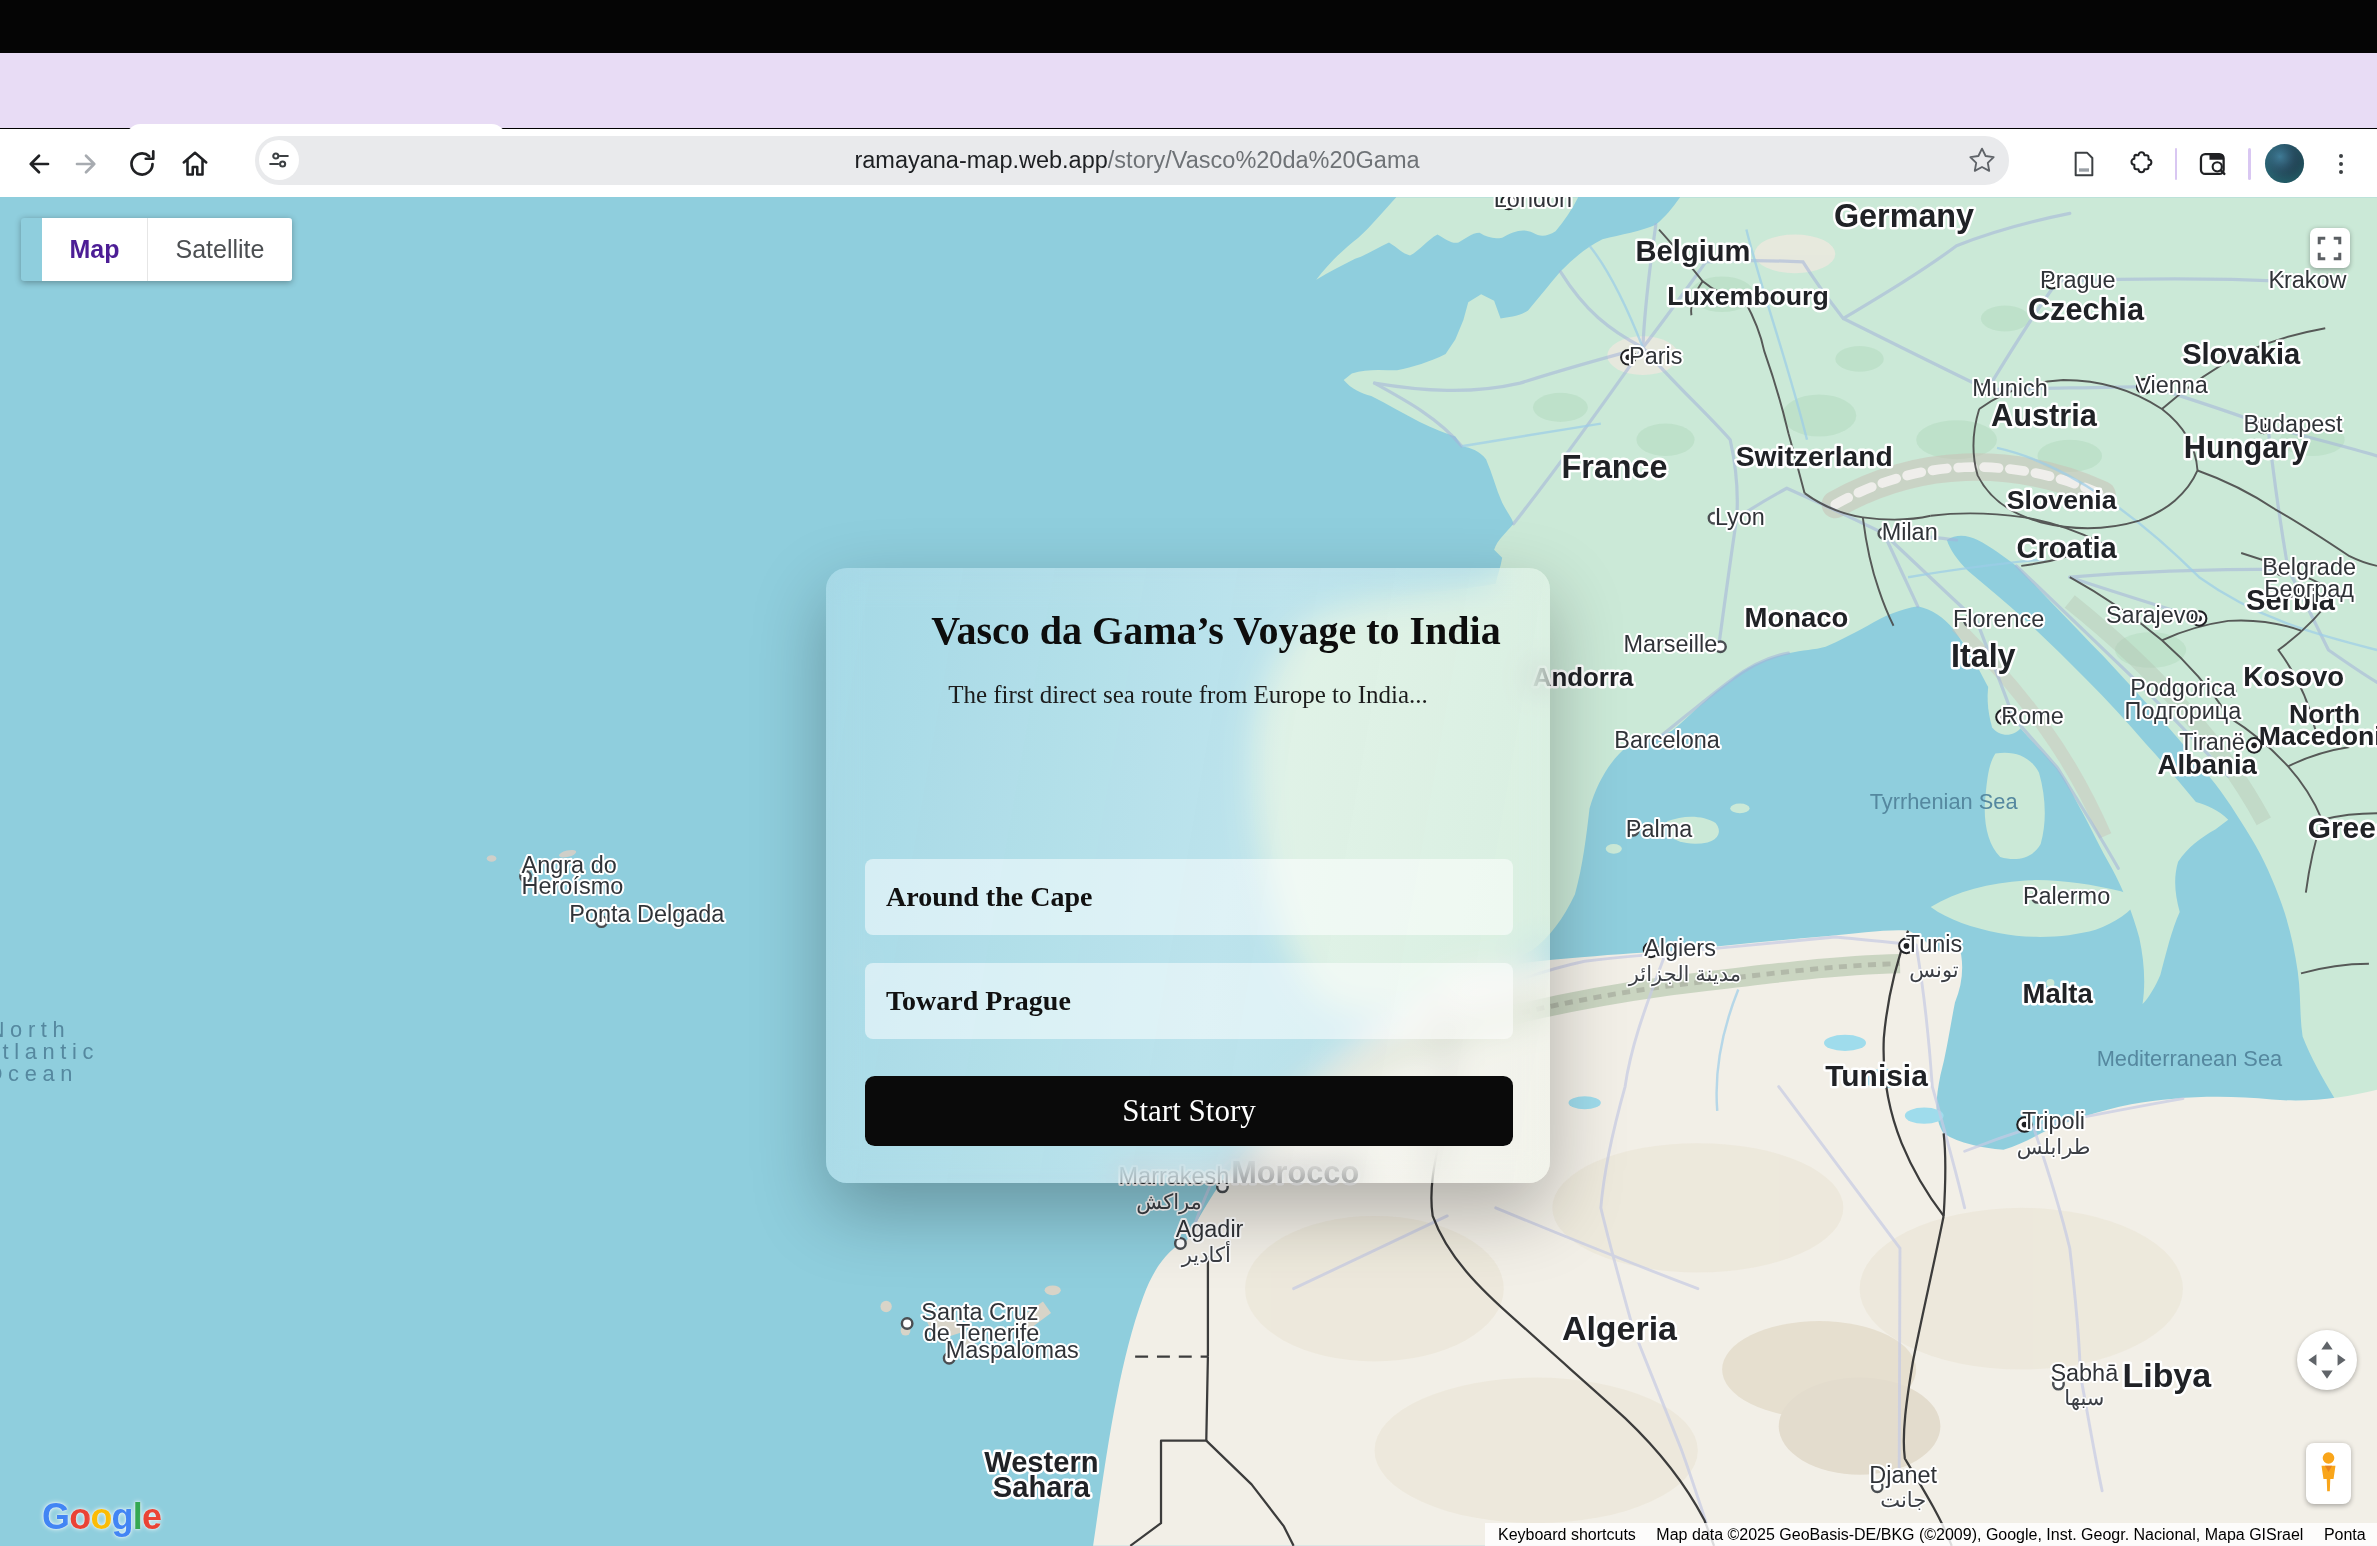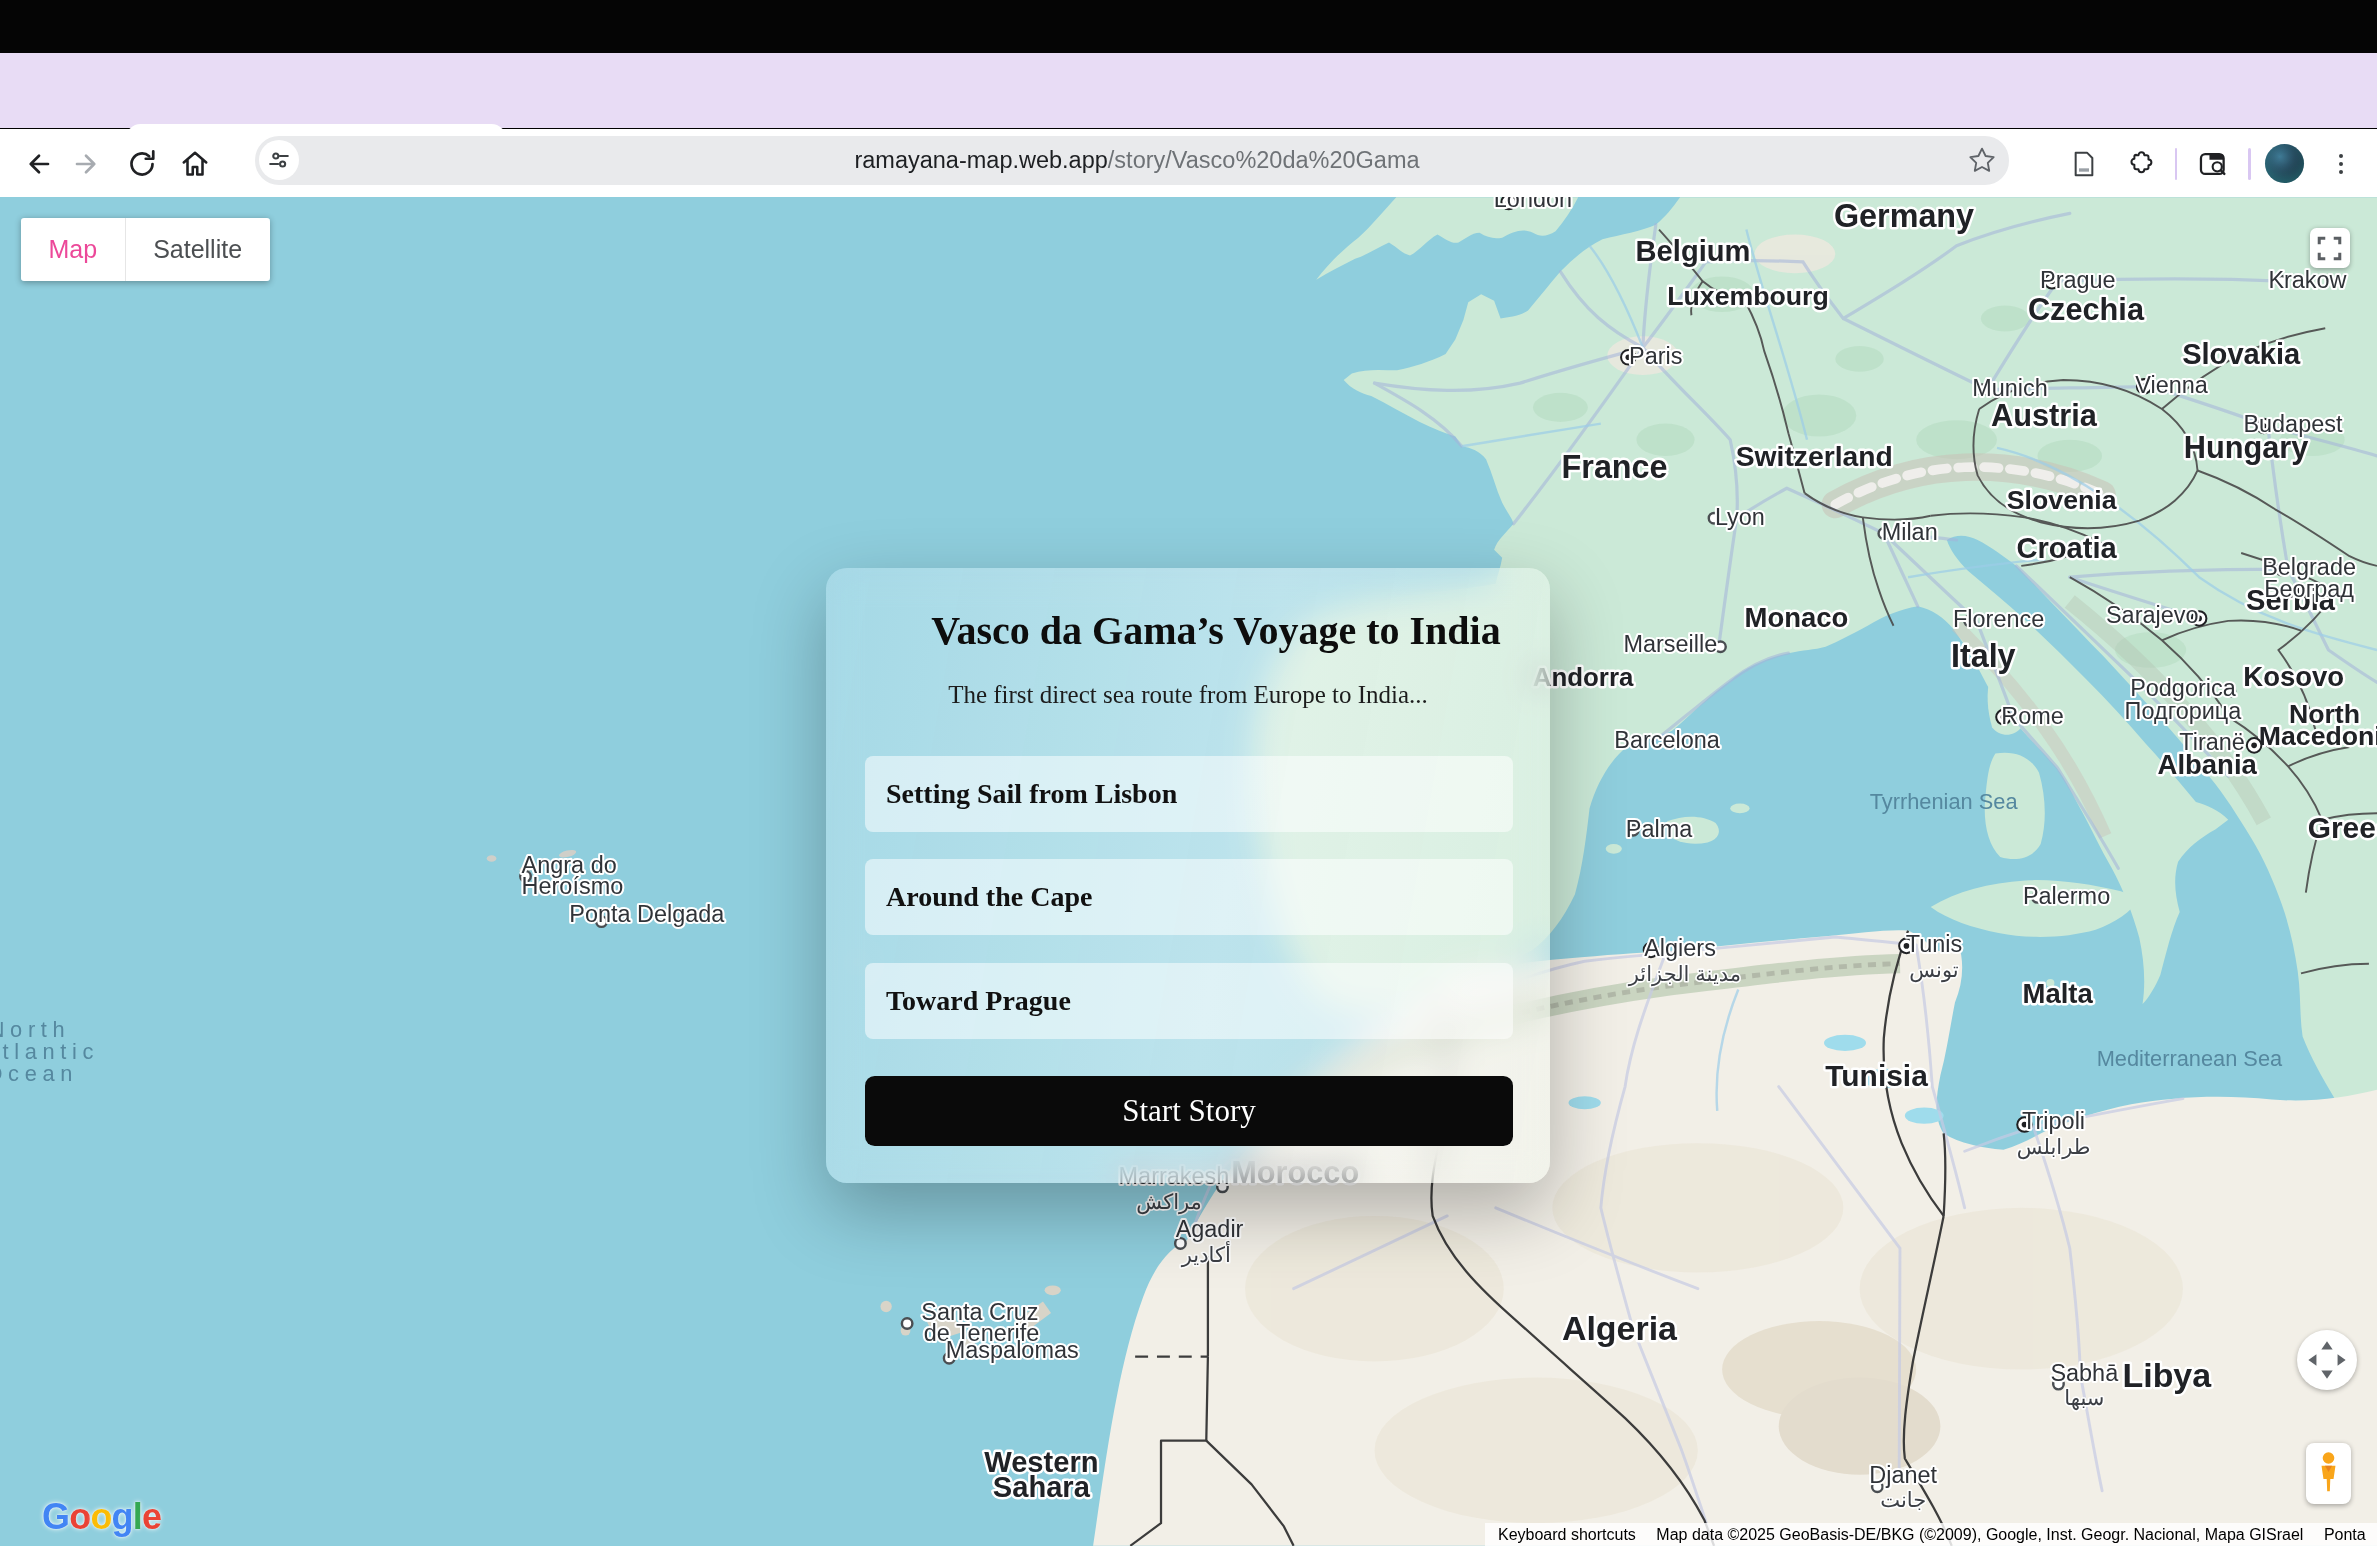--- a/index.html
+++ b/index.html
@@ -40,21 +40,21 @@
   .map-area{position:absolute;left:0;top:197px;width:2377px;height:1349px;background:#8FCEDD;cursor:grab;}
   svg text{font-family:"Liberation Sans",sans-serif;}
   .lbl-co{font-weight:700;fill:#202226;stroke:#ffffff;stroke-width:6px;paint-order:stroke;stroke-linejoin:round;}
   .lbl-ci{font-weight:500;fill:#303338;stroke:#ffffff;stroke-width:5px;paint-order:stroke;stroke-linejoin:round;font-size:29px;}
   .lbl-su{font-weight:400;fill:#3d4046;stroke:#ffffff;stroke-width:4px;paint-order:stroke;stroke-linejoin:round;font-size:26px;}
   .lbl-se{font-weight:400;fill:#55889f;font-size:27px;}
   .maptype{position:absolute;left:21px;top:21px;display:flex;box-shadow:0 1.6px 6.5px rgba(0,0,0,.3);
        border-radius:3.2px;overflow:hidden;}
   .maptype button{border:none;background:#fff;height:63px;font-size:25px;cursor:pointer;
        font-family:"Liberation Sans",sans-serif;padding:0 27.5px;}
-  .maptype .mt-map{font-weight:400;color:#ec4899;border-right:0.8px solid #E6E6E6;}
+  .maptype .mt-map{font-weight:700;color:#4c1d95;border-right:0.8px solid #E6E6E6;margin-left:21px;}
   .maptype .mt-sat{font-weight:400;color:#4c4f52;}
   .fullscreen{position:absolute;right:27.5px;top:31px;width:40px;height:40px;background:#fff;border-radius:6.5px;
        box-shadow:0 1.6px 4.9px rgba(0,0,0,.3);display:flex;align-items:center;justify-content:center;cursor:pointer;}
   .pan-ctl{position:absolute;left:2297px;top:1133px;width:60px;height:60px;background:#fff;border-radius:50%;
        box-shadow:0 1.6px 4.9px rgba(0,0,0,.3);cursor:pointer;}
   .pegman{position:absolute;left:2306px;top:1246px;width:45px;height:61px;background:#fff;border-radius:8px;
        box-shadow:0 1.6px 4.9px rgba(0,0,0,.3);display:flex;align-items:center;justify-content:center;cursor:grab;}
   .story-card{position:absolute;left:826px;top:371px;width:724px;height:615px;border-radius:21px;
        background:linear-gradient(100deg,rgba(203,233,243,.40),rgba(255,255,255,.42) 55%,rgba(240,248,240,.40));
        backdrop-filter:blur(16px) saturate(1.05);box-shadow:0 27.5px 73px rgba(0,0,0,.28);}
@@ -434,23 +434,20 @@
 
   <div class="fullscreen">
     <svg width="29" height="29" viewBox="0 0 48 48">
         <path d="M7 17 V7 H17 M31 7 H41 V17 M41 31 V41 H31 M17 41 H7 V31" stroke="#5b5f63" stroke-width="5" fill="none"></path>
       </svg>
   </div>
 
   <div class="story-card">
     <div class="story-title">Vasco da Gama’s Voyage to India</div>
     <div class="story-sub">The first direct sea route from Europe to India...</div>
-    <div class="chapter" style="top:188px;">
-        <span>Setting Sail from Lisbon</span>
-      </div>
     <div class="chapter" style="top:291px;">
         <span>Around the Cape</span>
       </div>
     <div class="chapter" style="top:395px;">
         <span>Toward Prague</span>
       </div>
     <button class="start-btn">Start Story</button>
   </div>
 
   <div class="pan-ctl">

